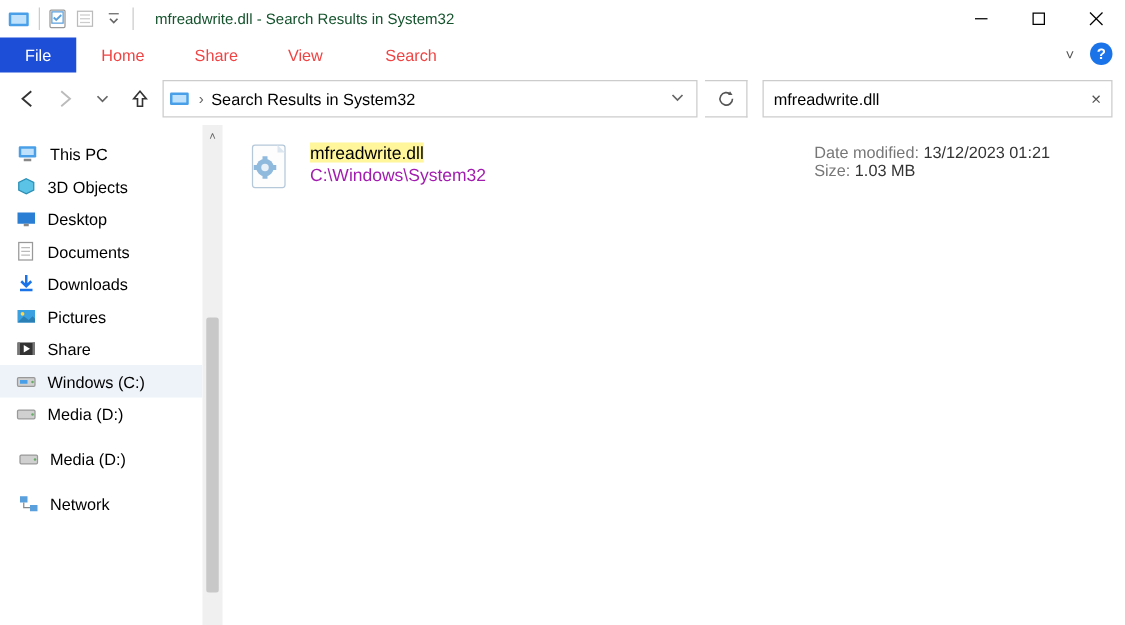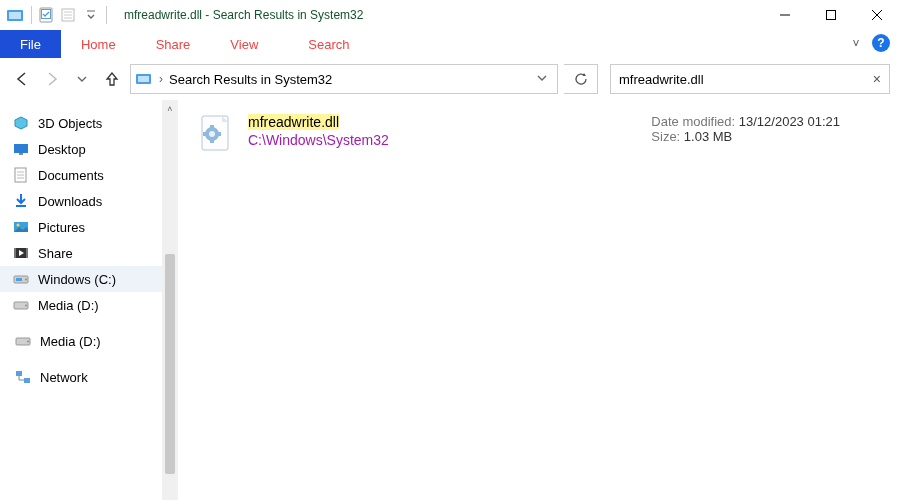--- a/index.html
+++ b/index.html
@@ -185,20 +185,30 @@
   <div class="search-box">
     <span class="search-text">mfreadwrite.dll</span>
     <span class="clear-x">×</span>
   </div>
 </div>
 
 <div class="content">
 
   <div class="navpane-wrap">
     <div class="navpane">
+      <div class="np-item top">
+        <span class="np-icon">
+          <svg width="18" height="14">
+              <rect x="1" y="1" width="14" height="9" rx="1" fill="#4aa0e8"></rect>
+              <rect x="3" y="3" width="10" height="5" fill="#bfe1fb"></rect>
+              <rect x="5" y="11" width="6" height="2" fill="#888"></rect>
+            </svg>
+        </span>
+        <span>This PC</span>
+      </div>
 
       <div class="np-item">
         <span class="np-icon">
             <svg width="16" height="14">
               <path d="M8 1 L14 4 L14 10 L8 13 L2 10 L2 4 Z" fill="#5ac3e6" stroke="#2a8fb5"></path>
             </svg>
           </span>
         <span>3D Objects</span>
       </div>
       <div class="np-item">

